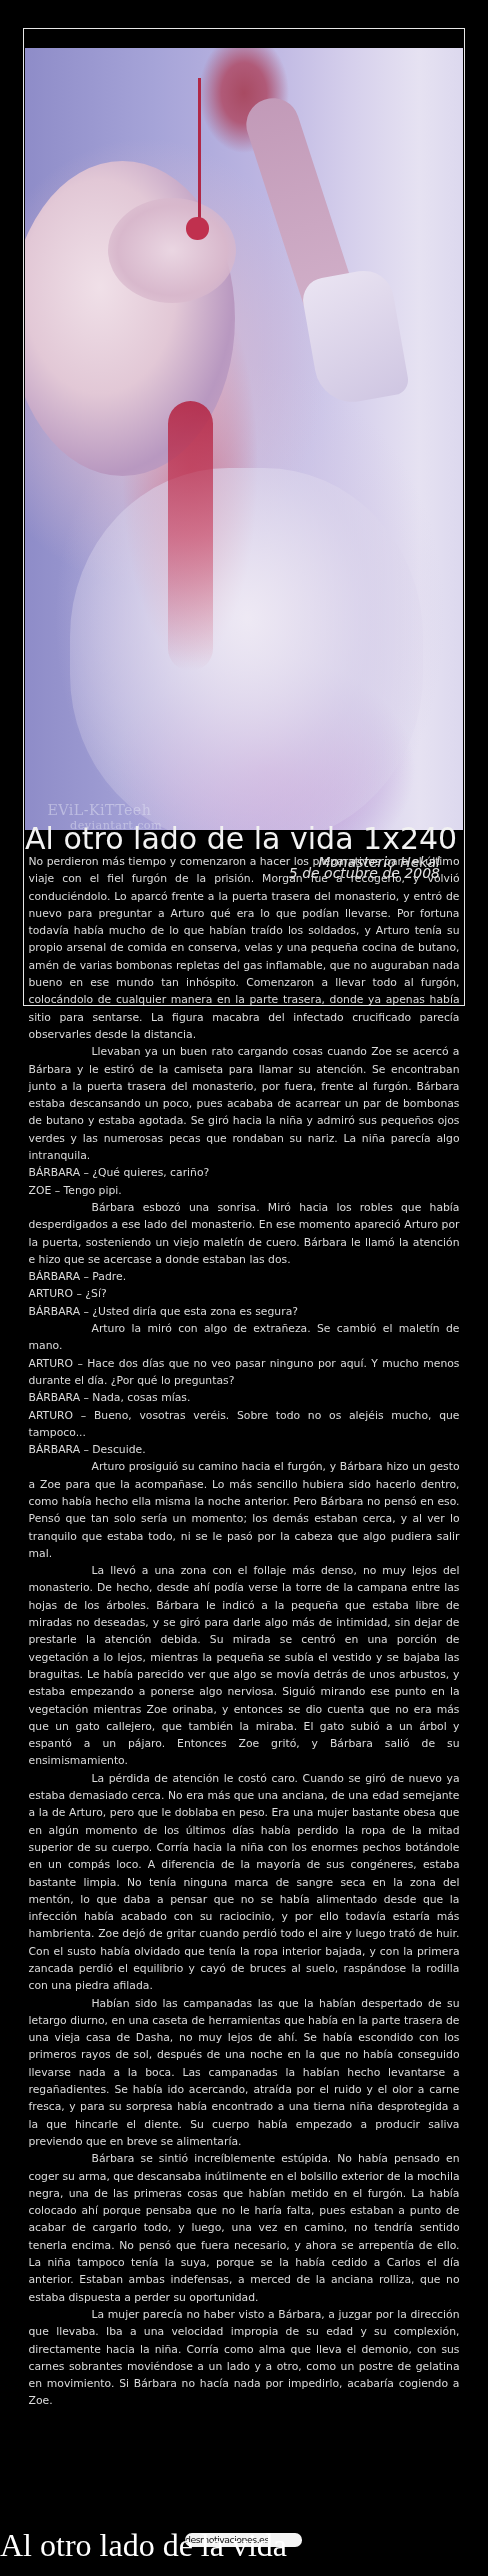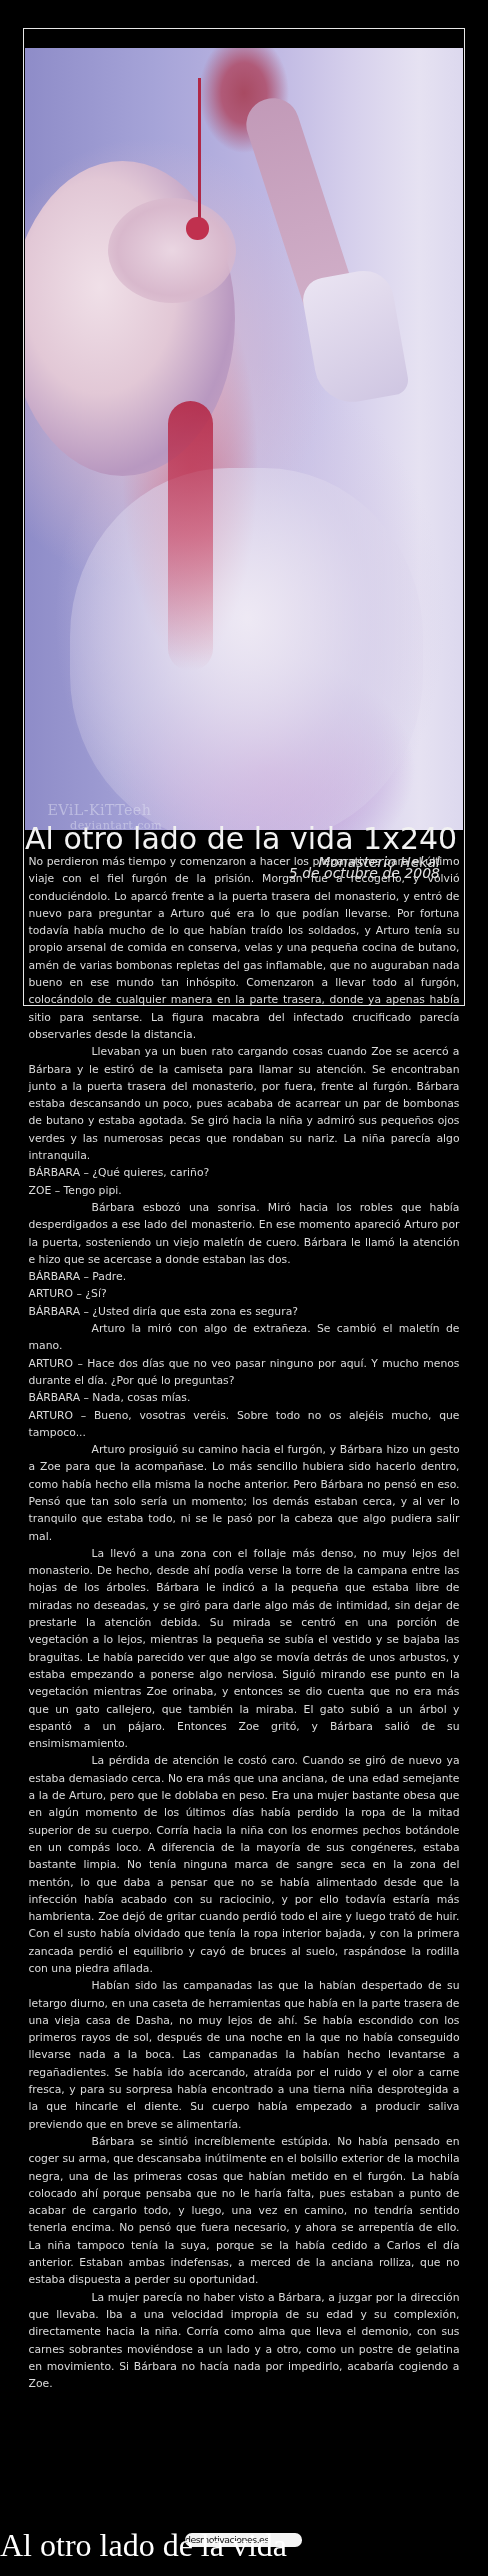--- a/index.html
+++ b/index.html
@@ -122,20 +122,21 @@
     <p class="dialogue">BÁRBARA – ¿Qué quieres, cariño?</p>
     <p class="dialogue">ZOE – Tengo pipi.</p>
     <p class="indent">Bárbara esbozó una sonrisa. Miró hacia los robles que había desperdigados a ese lado del monasterio. En ese momento apareció Arturo por la puerta, sosteniendo un viejo maletín de cuero. Bárbara le llamó la atención e hizo que se acercase a donde estaban las dos.</p>
     <p class="dialogue">BÁRBARA – Padre.</p>
     <p class="dialogue">ARTURO – ¿Sí?</p>
     <p class="dialogue">BÁRBARA – ¿Usted diría que esta zona es segura?</p>
     <p class="indent">Arturo la miró con algo de extrañeza. Se cambió el maletín de mano.</p>
     <p>ARTURO – Hace dos días que no veo pasar ninguno por aquí. Y mucho menos durante el día. ¿Por qué lo preguntas?</p>
     <p class="dialogue">BÁRBARA – Nada, cosas mías.</p>
     <p>ARTURO – Bueno, vosotras veréis. Sobre todo no os alejéis mucho, que tampoco...</p>
+    <p class="dialogue">BÁRBARA – Descuide.</p>
     <p class="indent">Arturo prosiguió su camino hacia el furgón, y Bárbara hizo un gesto a Zoe para que la acompañase. Lo más sencillo hubiera sido hacerlo dentro, como había hecho ella misma la noche anterior. Pero Bárbara no pensó en eso. Pensó que tan solo sería un momento; los demás estaban cerca, y al ver lo tranquilo que estaba todo, ni se le pasó por la cabeza que algo pudiera salir mal.</p>
     <p class="indent">La llevó a una zona con el follaje más denso, no muy lejos del monasterio. De hecho, desde ahí podía verse la torre de la campana entre las hojas de los árboles. Bárbara le indicó a la pequeña que estaba libre de miradas no deseadas, y se giró para darle algo más de intimidad, sin dejar de prestarle la atención debida. Su mirada se centró en una porción de vegetación a lo lejos, mientras la pequeña se subía el vestido y se bajaba las braguitas. Le había parecido ver que algo se movía detrás de unos arbustos, y estaba empezando a ponerse algo nerviosa. Siguió mirando ese punto en la vegetación mientras Zoe orinaba, y entonces se dio cuenta que no era más que un gato callejero, que también la miraba. El gato subió a un árbol y espantó a un pájaro. Entonces Zoe gritó, y Bárbara salió de su ensimismamiento.</p>
     <p class="indent">La pérdida de atención le costó caro. Cuando se giró de nuevo ya estaba demasiado cerca. No era más que una anciana, de una edad semejante a la de Arturo, pero que le doblaba en peso. Era una mujer bastante obesa que en algún momento de los últimos días había perdido la ropa de la mitad superior de su cuerpo. Corría hacia la niña con los enormes pechos botándole en un compás loco. A diferencia de la mayoría de sus congéneres, estaba bastante limpia. No tenía ninguna marca de sangre seca en la zona del mentón, lo que daba a pensar que no se había alimentado desde que la infección había acabado con su raciocinio, y por ello todavía estaría más hambrienta. Zoe dejó de gritar cuando perdió todo el aire y luego trató de huir. Con el susto había olvidado que tenía la ropa interior bajada, y con la primera zancada perdió el equilibrio y cayó de bruces al suelo, raspándose la rodilla con una piedra afilada.</p>
     <p class="indent">Habían sido las campanadas las que la habían despertado de su letargo diurno, en una caseta de herramientas que había en la parte trasera de una vieja casa de Dasha, no muy lejos de ahí. Se había escondido con los primeros rayos de sol, después de una noche en la que no había conseguido llevarse nada a la boca. Las campanadas la habían hecho levantarse a regañadientes. Se había ido acercando, atraída por el ruido y el olor a carne fresca, y para su sorpresa había encontrado a una tierna niña desprotegida a la que hincarle el diente. Su cuerpo había empezado a producir saliva previendo que en breve se alimentaría.</p>
     <p class="indent">Bárbara se sintió increíblemente estúpida. No había pensado en coger su arma, que descansaba inútilmente en el bolsillo exterior de la mochila negra, una de las primeras cosas que habían metido en el furgón. La había colocado ahí porque pensaba que no le haría falta, pues estaban a punto de acabar de cargarlo todo, y luego, una vez en camino, no tendría sentido tenerla encima. No pensó que fuera necesario, y ahora se arrepentía de ello. La niña tampoco tenía la suya, porque se la había cedido a Carlos el día anterior. Estaban ambas indefensas, a merced de la anciana rolliza, que no estaba dispuesta a perder su oportunidad.</p>
     <p class="indent">La mujer parecía no haber visto a Bárbara, a juzgar por la dirección que llevaba. Iba a una velocidad impropia de su edad y su complexión, directamente hacia la niña. Corría como alma que lleva el demonio, con sus carnes sobrantes moviéndose a un lado y a otro, como un postre de gelatina en movimiento. Si Bárbara no hacía nada por impedirlo, acabaría cogiendo a Zoe.</p>
   </div>
 
 <div class="badge">desmotivaciones.es</div>
 

